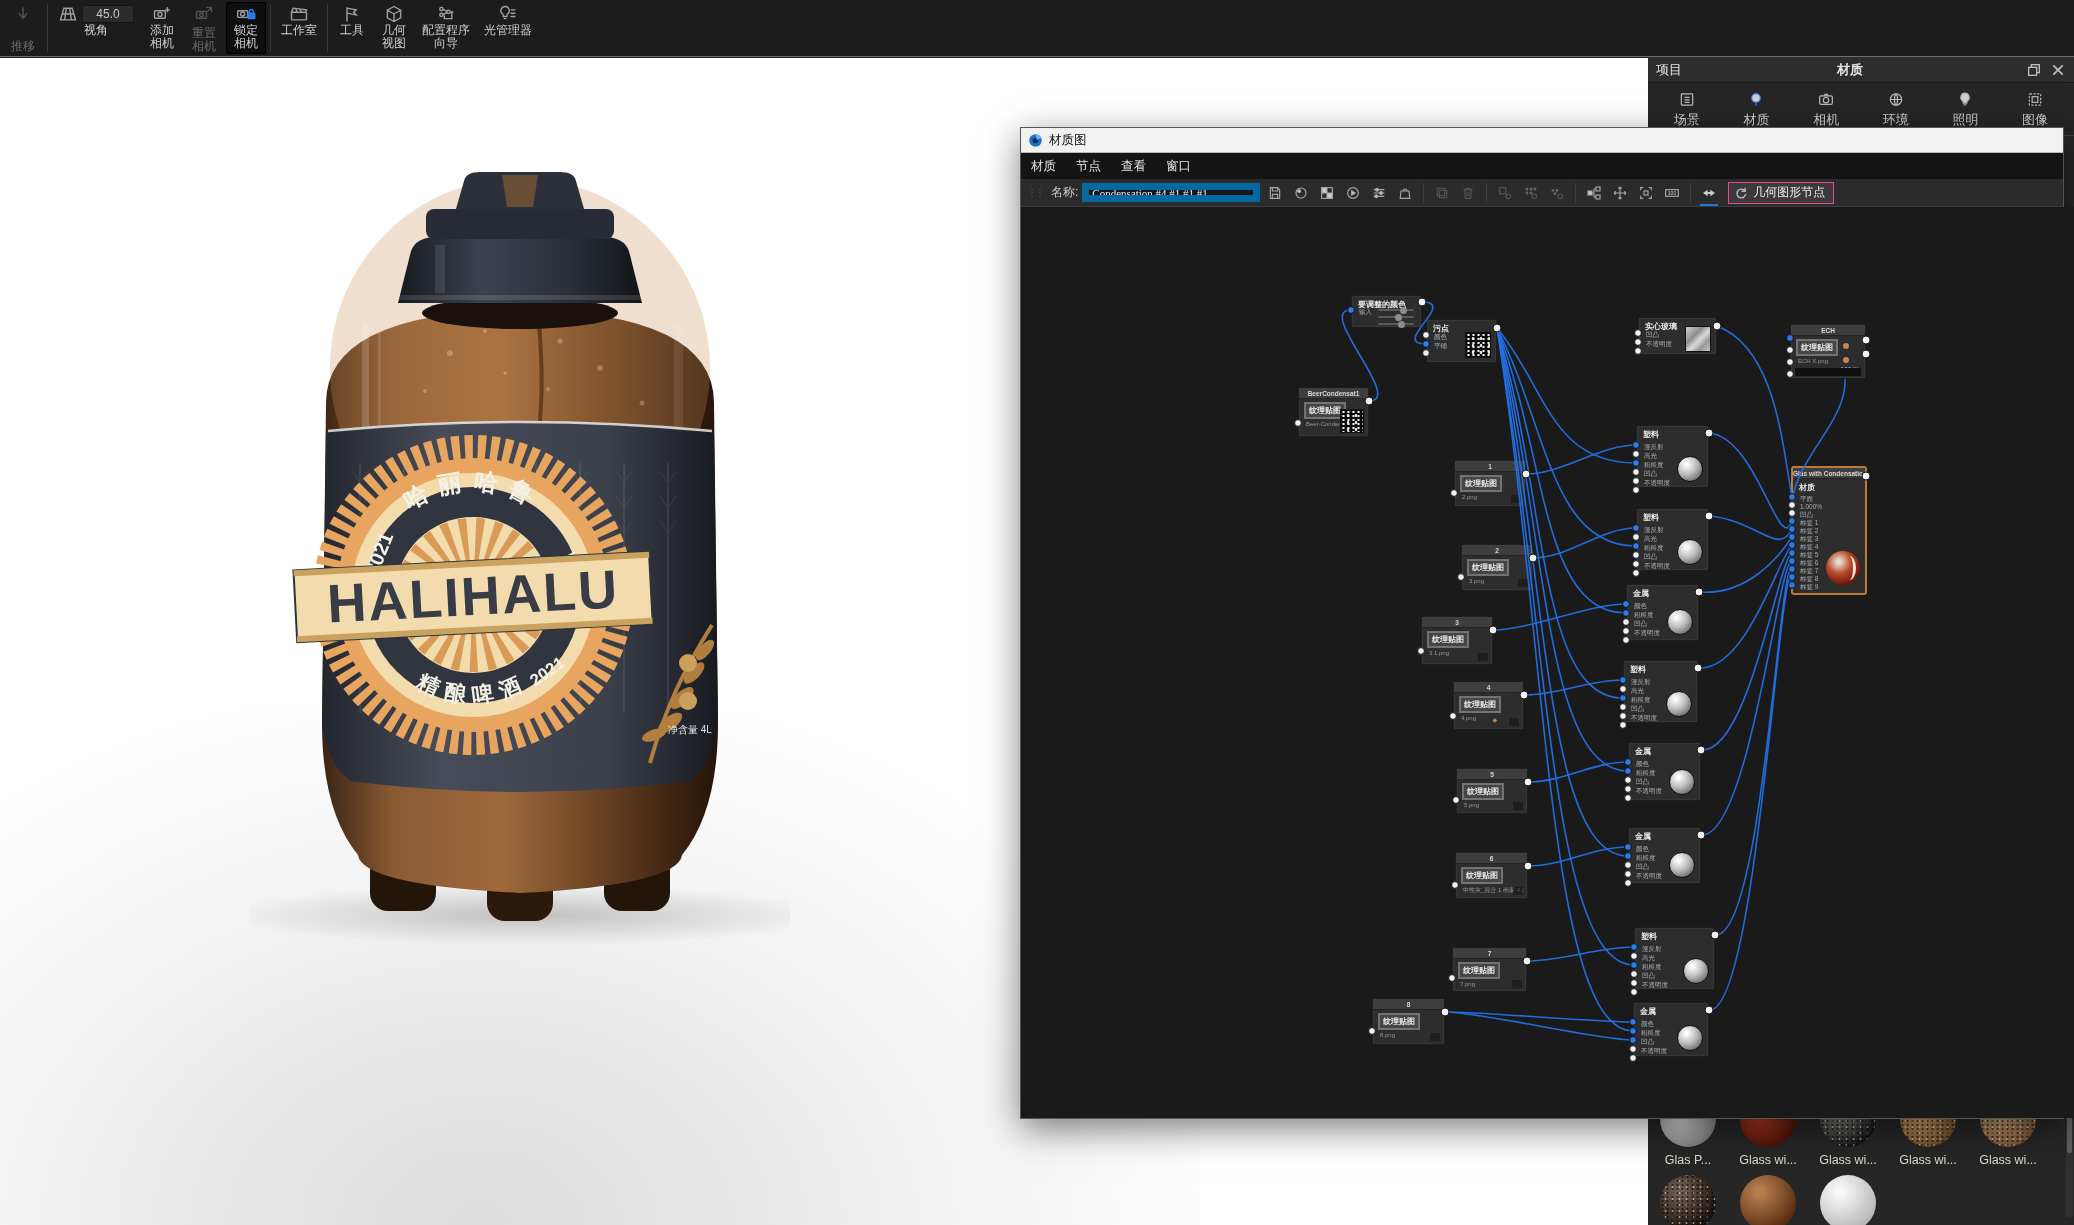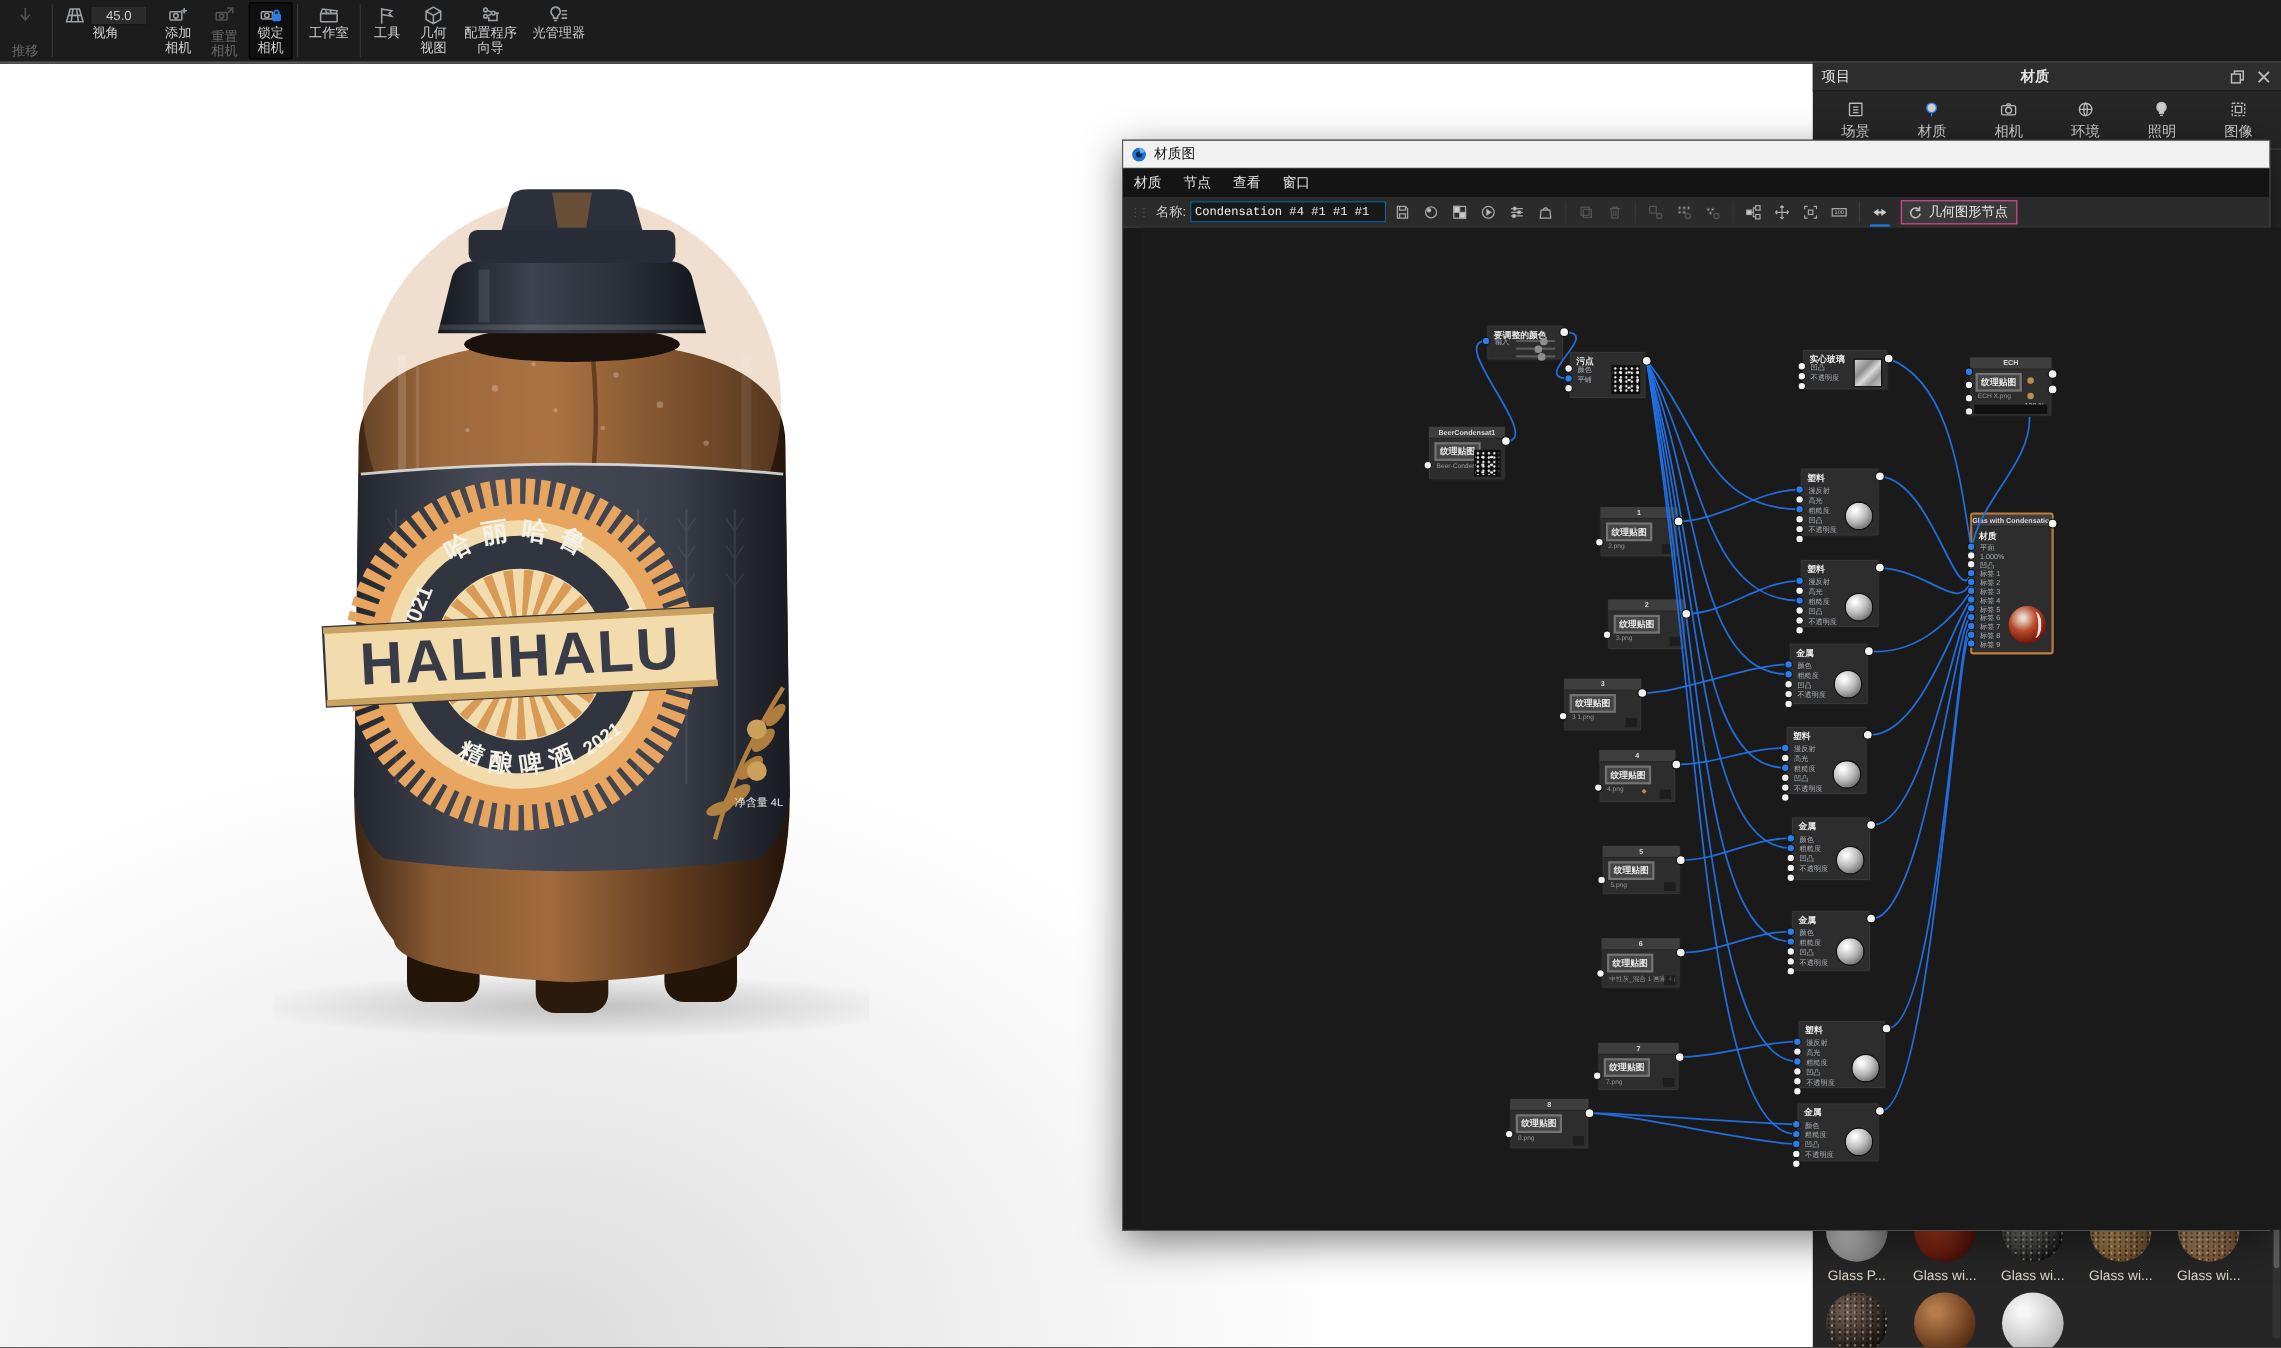--- a/index.html
+++ b/index.html
@@ -53,22 +53,22 @@
   
   #matgraph{position:absolute;left:1020px;top:127px;width:1044px;height:992px;z-index:20;
     border:1px solid #555;box-shadow:0 10px 34px rgba(0,0,0,.5);background:#191919;}
   #mg-titlebar{height:25px;background:#f1f1f1;display:flex;align-items:center;padding:0 7px;
     color:#111;font-size:12.5px;gap:6px;border-bottom:1px solid #b9b9b9;}
   #mg-menubar{height:26px;background:#141414;display:flex;align-items:center;color:#e2e2e2;font-size:12.5px;}
   .mitem{padding:0 10px;height:100%;display:flex;align-items:center;}
   #mg-toolbar{height:28px;background:#2b2b2b;border-bottom:1px solid #3a3a3a;display:flex;align-items:center;
     padding:0 6px;color:#cccccc;font-size:12px;gap:4px;}
   #mg-toolbar .grip{color:#5a5a5a;font-size:10px;letter-spacing:-2px;margin-right:4px;}
-  #name-input{width:178px;height:19px;background:#181818;border:1px solid #0369a1;color:#efefef;
-    font-family:Liberation Mono, monospace;font-size:11px;padding:0 3px;}
+  #name-input{width:178px;height:19px;background:#181818;border:7px solid #0369a1;color:#efefef;
+    font-family:Liberation Serif, serif;font-size:11px;padding:0 3px;}
   .gtb{width:22px;height:22px;display:flex;align-items:center;justify-content:center;border-radius:2px;position:relative;}
   .gtb svg{width:16px;height:16px;stroke:#a7a7a7;}
   .gtb.disabled svg{stroke:#545454;}
   .gtb.active svg{stroke:#2b7de9;}
   .gtb.active::after{content:'';position:absolute;left:2px;right:2px;bottom:-2px;height:2px;background:#1d78e0;}
   .gsep{width:1px;height:20px;background:#1c1c1c;border-right:1px solid #3f3f3f;margin:0 3px;}
   #geo-btn{display:flex;align-items:center;gap:5px;height:22px;background:#3a3a3a;border:1px solid #ec4899;
     color:#eaeaea;font-size:12px;padding:0 8px 0 5px;margin-left:4px;}
   #geo-btn svg{width:14px;height:14px;stroke:#bdbdbd;}
 
@@ -353,21 +353,21 @@
           </svg>
           <span>图像</span>
         </div>
       </div>
     <div id="panel-tabline"></div>
     <div id="library">
       <div id="lib-scroll">
           <i></i>
         </div>
     <div class="lsphere" style="left: 12px; top: 6px; background: radial-gradient(circle at 35% 30%, rgb(244, 244, 244) 8%, rgb(126, 126, 126) 78%);"></div>
-        <div class="llabel" style="left: 2px; top: 68px;">Glass P...</div>
+        <div class="llabel" style="left: 2px; top: 68px;">Glas P...</div>
         <div class="lsphere" style="left: 92px; top: 6px; background: radial-gradient(circle at 35% 30%, rgb(194, 66, 38) 8%, rgb(74, 15, 6) 78%);"></div>
         <div class="llabel" style="left: 82px; top: 68px;">Glass wi...</div>
         <div class="lsphere speckle" style="left: 172px; top: 6px; background: radial-gradient(circle at 35% 30%, rgb(138, 138, 134) 8%, rgb(20, 20, 20) 78%);"></div>
         <div class="llabel" style="left: 162px; top: 68px;">Glass wi...</div>
         <div class="lsphere speckle" style="left: 252px; top: 6px; background: radial-gradient(circle at 35% 30%, rgb(220, 174, 110) 8%, rgb(107, 74, 40) 78%);"></div>
         <div class="llabel" style="left: 242px; top: 68px;">Glass wi...</div>
         <div class="lsphere speckle" style="left: 332px; top: 6px; background: radial-gradient(circle at 35% 30%, rgb(207, 168, 124) 8%, rgb(122, 85, 52) 78%);"></div>
         <div class="llabel" style="left: 322px; top: 68px;">Glass wi...</div>
         <div class="lsphere speckle" style="left: 12px; top: 90px; background: radial-gradient(circle at 35% 30%, rgb(110, 92, 80) 8%, rgb(20, 14, 10) 78%);"></div>
         <div class="lsphere" style="left: 92px; top: 90px; background: radial-gradient(circle at 35% 30%, rgb(181, 124, 76) 8%, rgb(84, 41, 15) 78%);"></div>

